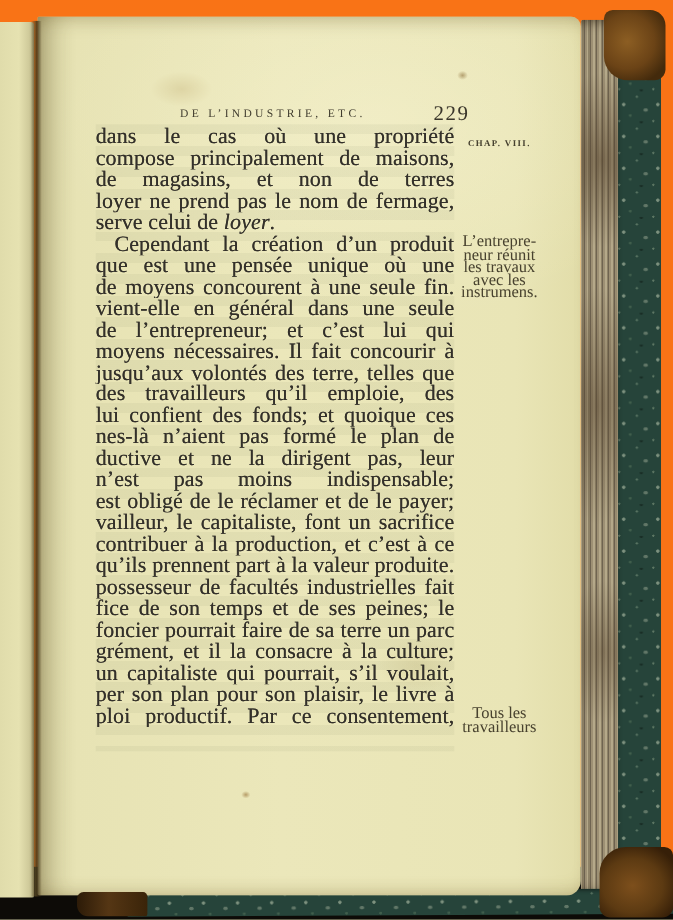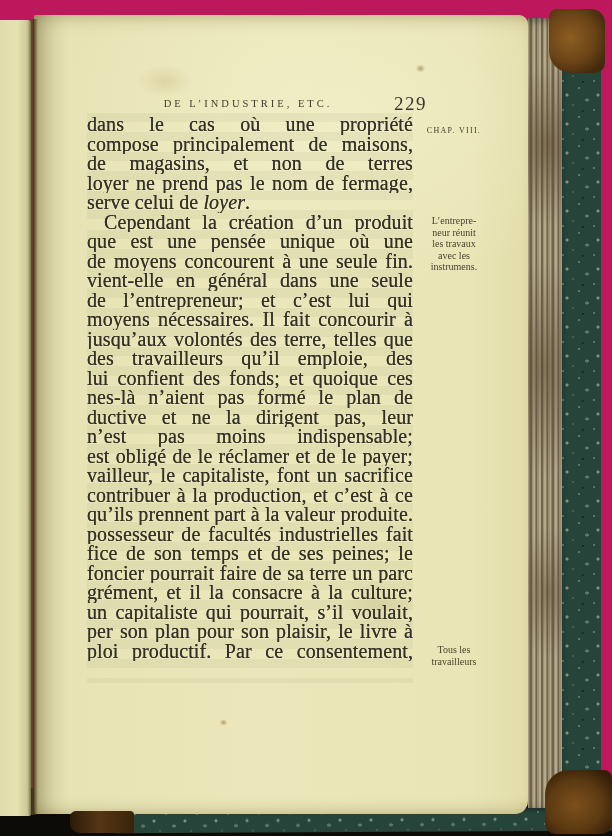--- a/index.html
+++ b/index.html
@@ -1,18 +1,18 @@
 <!DOCTYPE html>
 <html><head>
 <meta charset="utf-8">
 <style>
   html,body{margin:0;padding:0;}
   body{width:612px;height:836px;background:#0d0b07;overflow:hidden;
        font-family:"Liberation Serif", serif;}
-  .scene{position:relative;width:612px;height:788px;background:#be185d;}
+  .scene{position:relative;width:612px;height:788px;background:#f97316;}
 
   
   .facing-page{position:absolute;left:0;top:20px;width:31px;height:796px;
     background:linear-gradient(90deg,#e0dcab 0%,#e6e2b1 55%,#cfca9a 85%,#aaa478 100%);
     border-radius:0 3px 2px 0;}
   .gutter{position:absolute;left:28px;top:19px;width:10px;height:796px;z-index:3;
     background:linear-gradient(90deg,rgba(70,58,28,0) 0%,rgba(88,73,36,.78) 42%,rgba(70,56,26,.9) 55%,rgba(70,58,28,0) 100%);}
 
   
   .page{position:absolute;left:34px;top:15px;width:494px;height:799px;z-index:2;
@@ -39,23 +39,23 @@
 
   
   .header{position:absolute;left:53px;top:81px;width:334px;height:18px;}
   .running-title{position:absolute;left:0;top:2px;width:322px;text-align:center;
       font-size:10.5px;letter-spacing:3px;color:#413d2f;white-space:nowrap;}
   .page-number{position:absolute;right:-6px;top:-3px;font-size:19px;
       letter-spacing:1.5px;color:#3a362b;}
 
   
   .chap{position:absolute;left:378px;top:111px;width:84px;text-align:center;
-      font-size:8px;font-weight:400;letter-spacing:1.3px;color:#46412f;white-space:nowrap;}
+      font-size:8px;font-weight:700;letter-spacing:1.3px;color:#46412f;white-space:nowrap;}
   .mnote{position:absolute;left:378px;width:84px;text-align:center;
-      font-size:10px;line-height:11.6px;color:#48422f;}
+      font-size:15px;line-height:11.6px;color:#48422f;}
   .mn1{top:200px;}
   .mn2{top:629px;}
 
   
   .textblock{position:absolute;left:53px;top:100px;width:326px;color:#33302a;}
   .bline{height:19.5px;font-size:20px;line-height:19.5px;letter-spacing:.1px;
       text-align:justify;text-align-last:justify;overflow:hidden;box-sizing:border-box;
       text-shadow:0 0 .5px rgba(51,48,42,.85);}
   .par-end{text-align-last:left;}
   .indent{padding-left:17px;}

